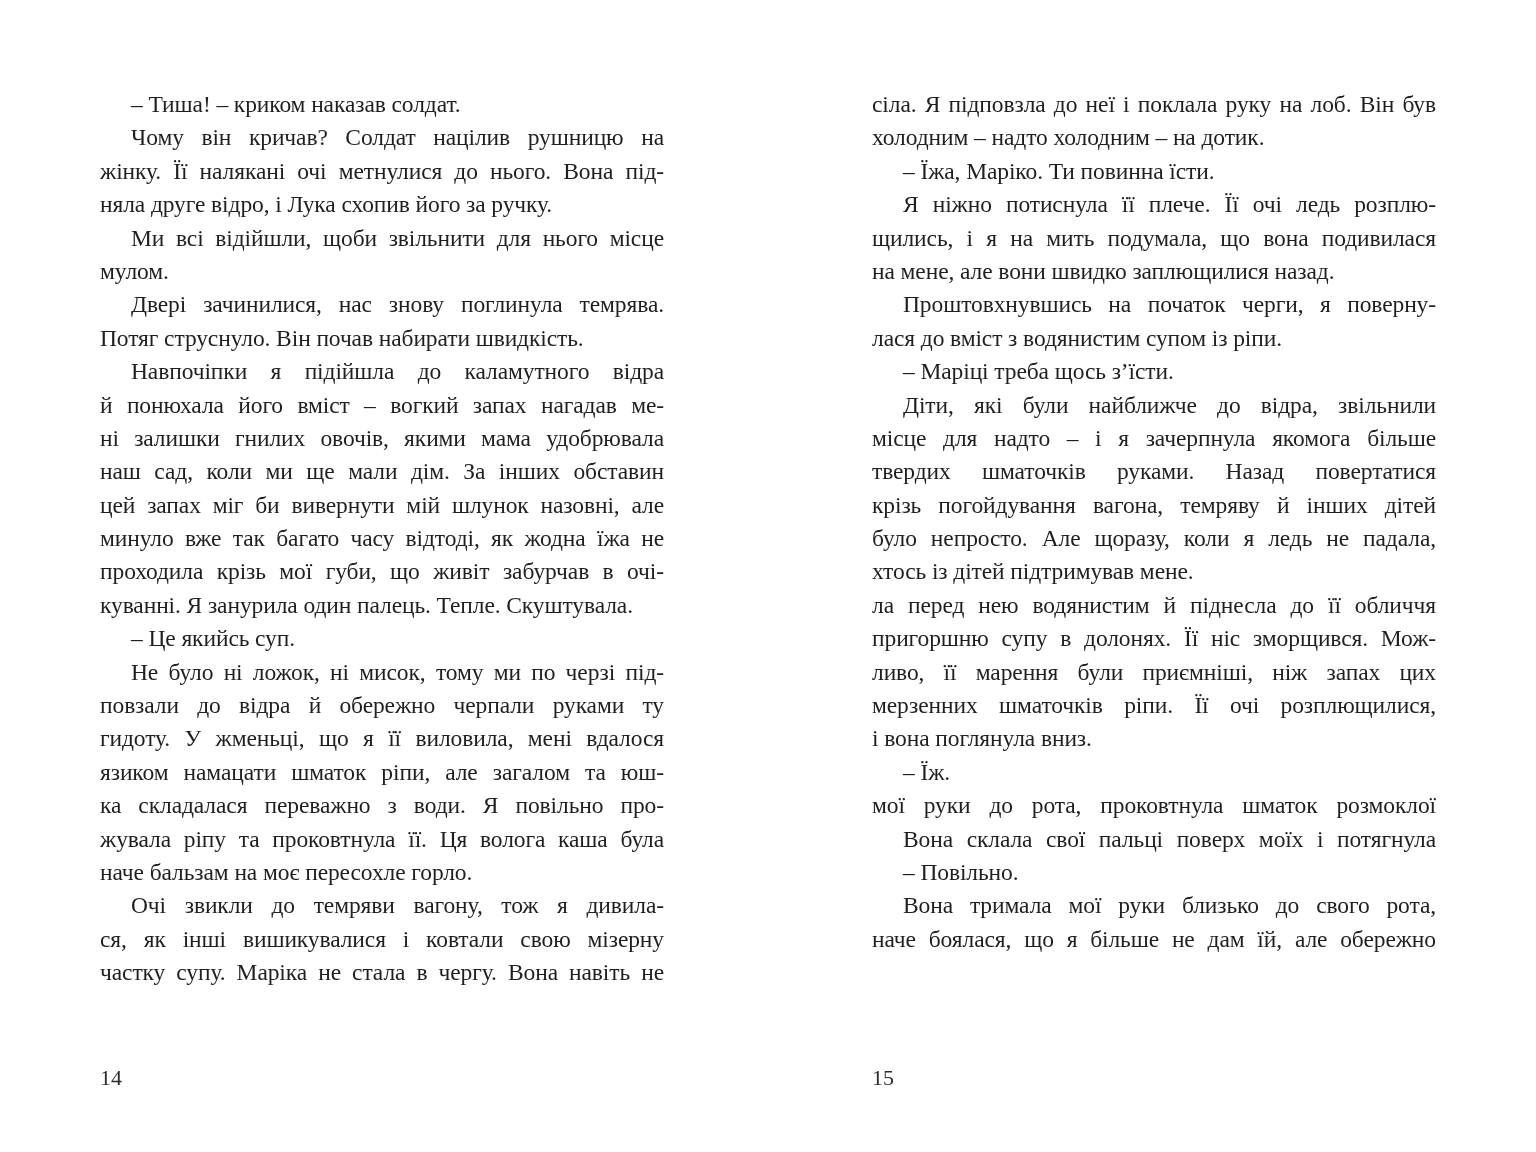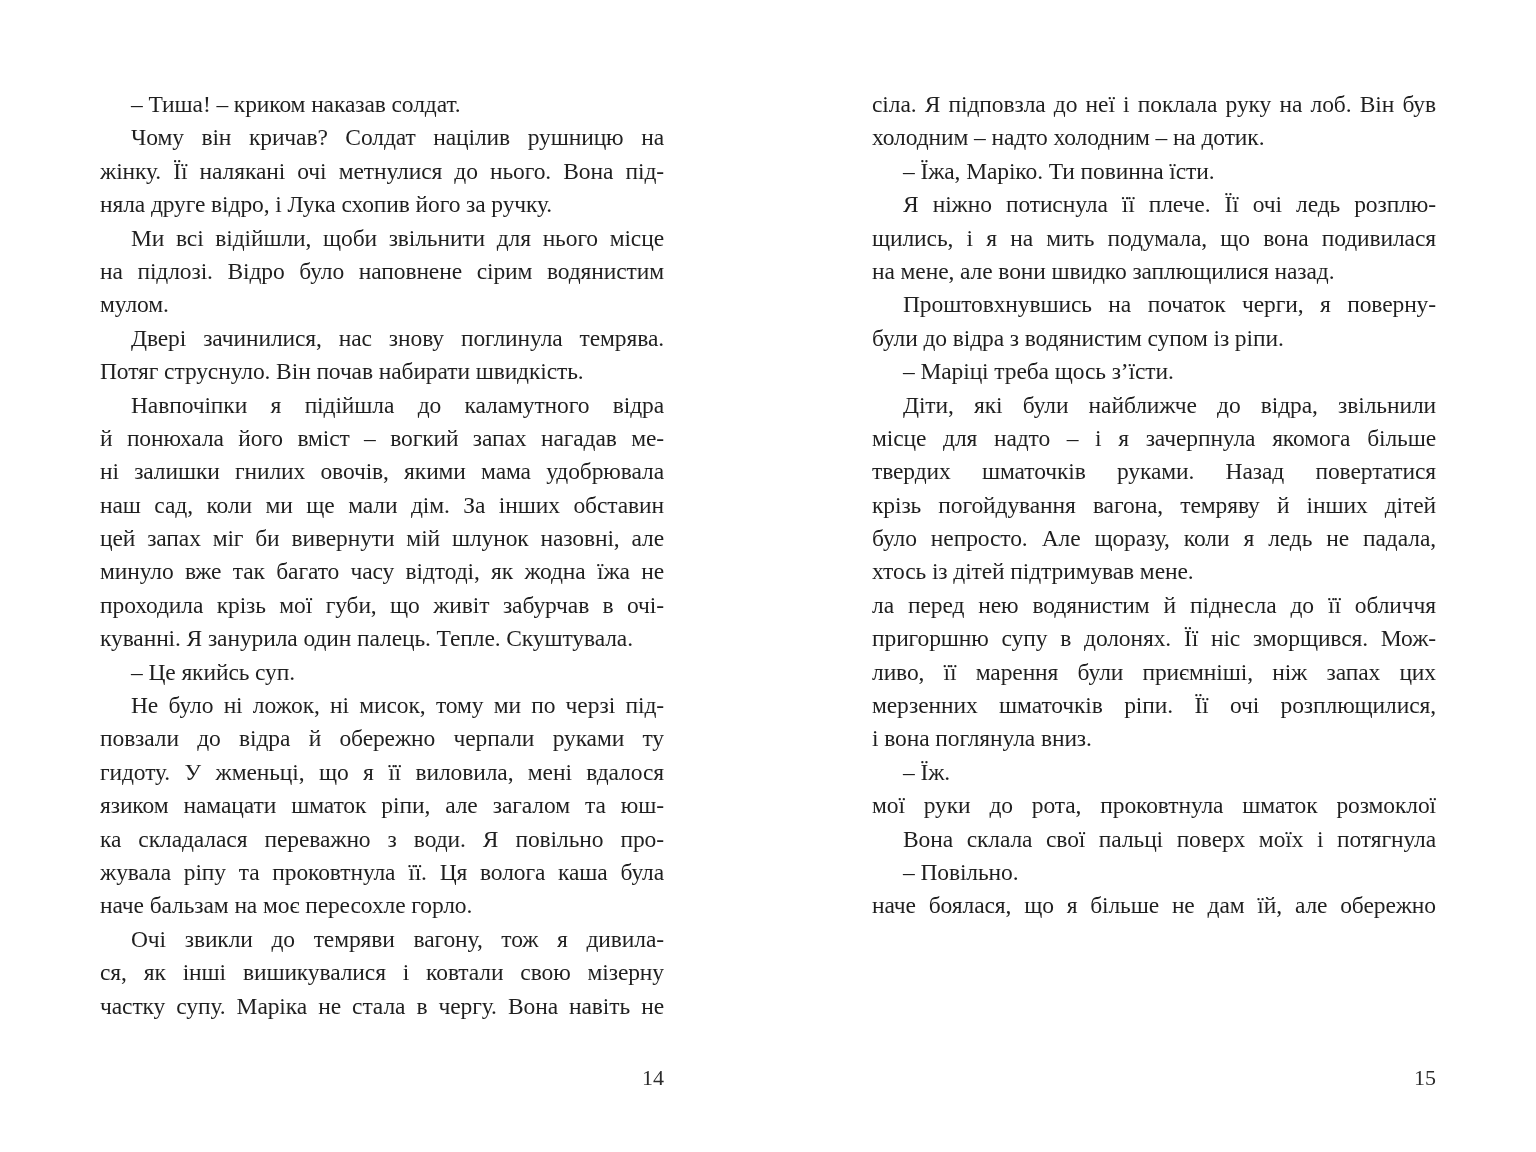--- a/index.html
+++ b/index.html
@@ -37,40 +37,39 @@
     text-align: justify;
     text-align-last: justify;
   }
   .line.indent {
     text-indent: 31px;
   }
   .page-number {
     position: absolute;
     top: 1064px;
     width: 564px;
-    text-align: right;
+    text-align: left;
     font-size: 22px;
     line-height: 28px;
     color: #2b2b2b;
   }
   .page-number.left  { left: 100px; }
   .page-number.right { left: 872px; }
 </style>
 </head>
 <body>
 
 <div class="spread">
 
   <div class="text-column left">
       <div class="line indent">– Тиша! – криком наказав солдат.</div>
       <div class="line indent just">Чому він кричав? Солдат націлив рушницю на</div>
       <div class="line just">жінку. Її налякані очі метнулися до нього. Вона під-</div>
       <div class="line">няла друге відро, і Лука схопив його за ручку.</div>
       <div class="line indent just">Ми всі відійшли, щоби звільнити для нього місце</div>
-      <div class="line just">на підлозі. Відро було наповнене сірим водянистим</div>
       <div class="line">мулом.</div>
       <div class="line indent just">Двері зачинилися, нас знову поглинула темрява.</div>
       <div class="line">Потяг струснуло. Він почав набирати швидкість.</div>
       <div class="line indent just">Навпочіпки я підійшла до каламутного відра</div>
       <div class="line just">й понюхала його вміст – вогкий запах нагадав ме-</div>
       <div class="line just">ні залишки гнилих овочів, якими мама удобрювала</div>
       <div class="line just">наш сад, коли ми ще мали дім. За інших обставин</div>
       <div class="line just">цей запах міг би вивернути мій шлунок назовні, але</div>
       <div class="line just">минуло вже так багато часу відтоді, як жодна їжа не</div>
       <div class="line just">проходила крізь мої губи, що живіт забурчав в очі-</div>
@@ -91,35 +90,36 @@
   <div class="page-number left">14</div>
 
   <div class="text-column right">
       <div class="line just">сіла. Я підповзла до неї і поклала руку на лоб. Він був</div>
       <div class="line">холодним – надто холодним – на дотик.</div>
       <div class="line indent">– Їжа, Маріко. Ти повинна їсти.</div>
       <div class="line indent just">Я ніжно потиснула її плече. Її очі ледь розплю-</div>
       <div class="line just">щились, і я на мить подумала, що вона подивилася</div>
       <div class="line">на мене, але вони швидко заплющилися назад.</div>
       <div class="line indent just">Проштовхнувшись на початок черги, я поверну-</div>
-      <div class="line">були до відра з водянистим супом із ріпи.</div>
+      <div class="line">лася до вміст з водянистим супом із ріпи.</div>
       <div class="line indent">– Маріці треба щось з’їсти.</div>
       <div class="line indent just">Діти, які були найближче до відра, звільнили</div>
       <div class="line just">місце для надто – і я зачерпнула якомога більше</div>
       <div class="line just">твердих шматочків руками. Назад повертатися</div>
       <div class="line just">крізь погойдування вагона, темряву й інших дітей</div>
       <div class="line just">було непросто. Але щоразу, коли я ледь не падала,</div>
       <div class="line">хтось із дітей підтримував мене.</div>
       <div class="line just">ла перед нею водянистим й піднесла до її обличчя</div>
       <div class="line just">пригоршню супу в долонях. Її ніс зморщився. Мож-</div>
       <div class="line just">ливо, її марення були приємніші, ніж запах цих</div>
       <div class="line just">мерзенних шматочків ріпи. Її очі розплющилися,</div>
       <div class="line">і вона поглянула вниз.</div>
       <div class="line indent">– Їж.</div>
       <div class="line just">мої руки до рота, проковтнула шматок розмоклої</div>
       <div class="line indent just">Вона склала свої пальці поверх моїх і потягнула</div>
       <div class="line indent">– Повільно.</div>
+      <div class="line indent just">Вона тримала мої руки близько до свого рота,</div>
       <div class="line just">наче боялася, що я більше не дам їй, але обережно</div>
     </div>
 
   <div class="page-number right">15</div>
 
 </div>
 
 </body></html>

